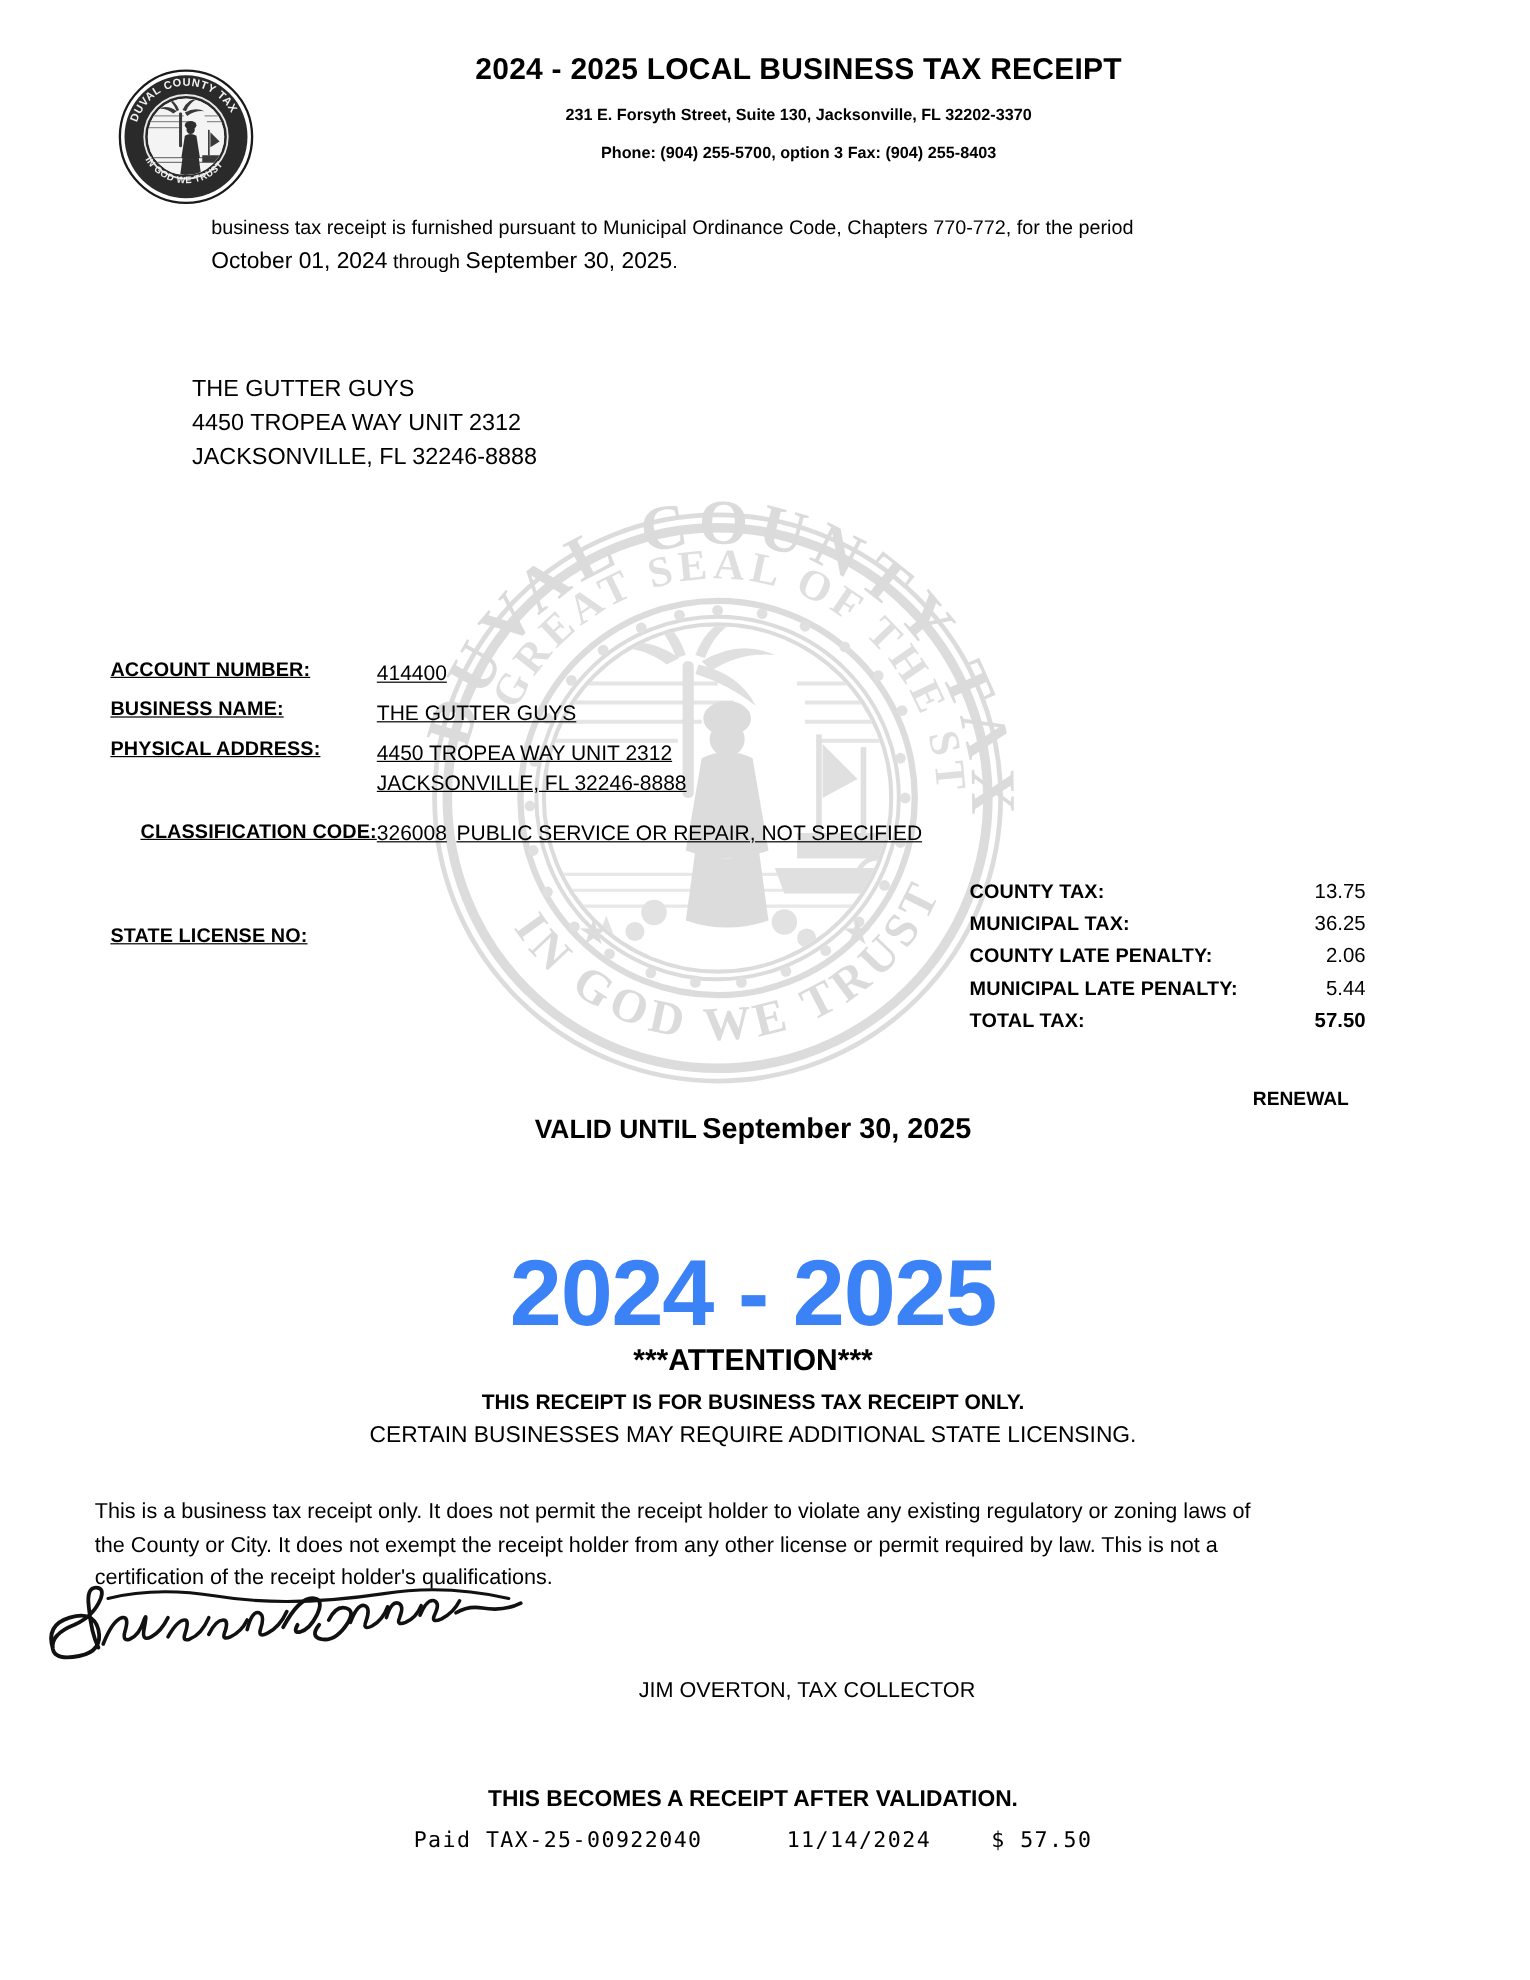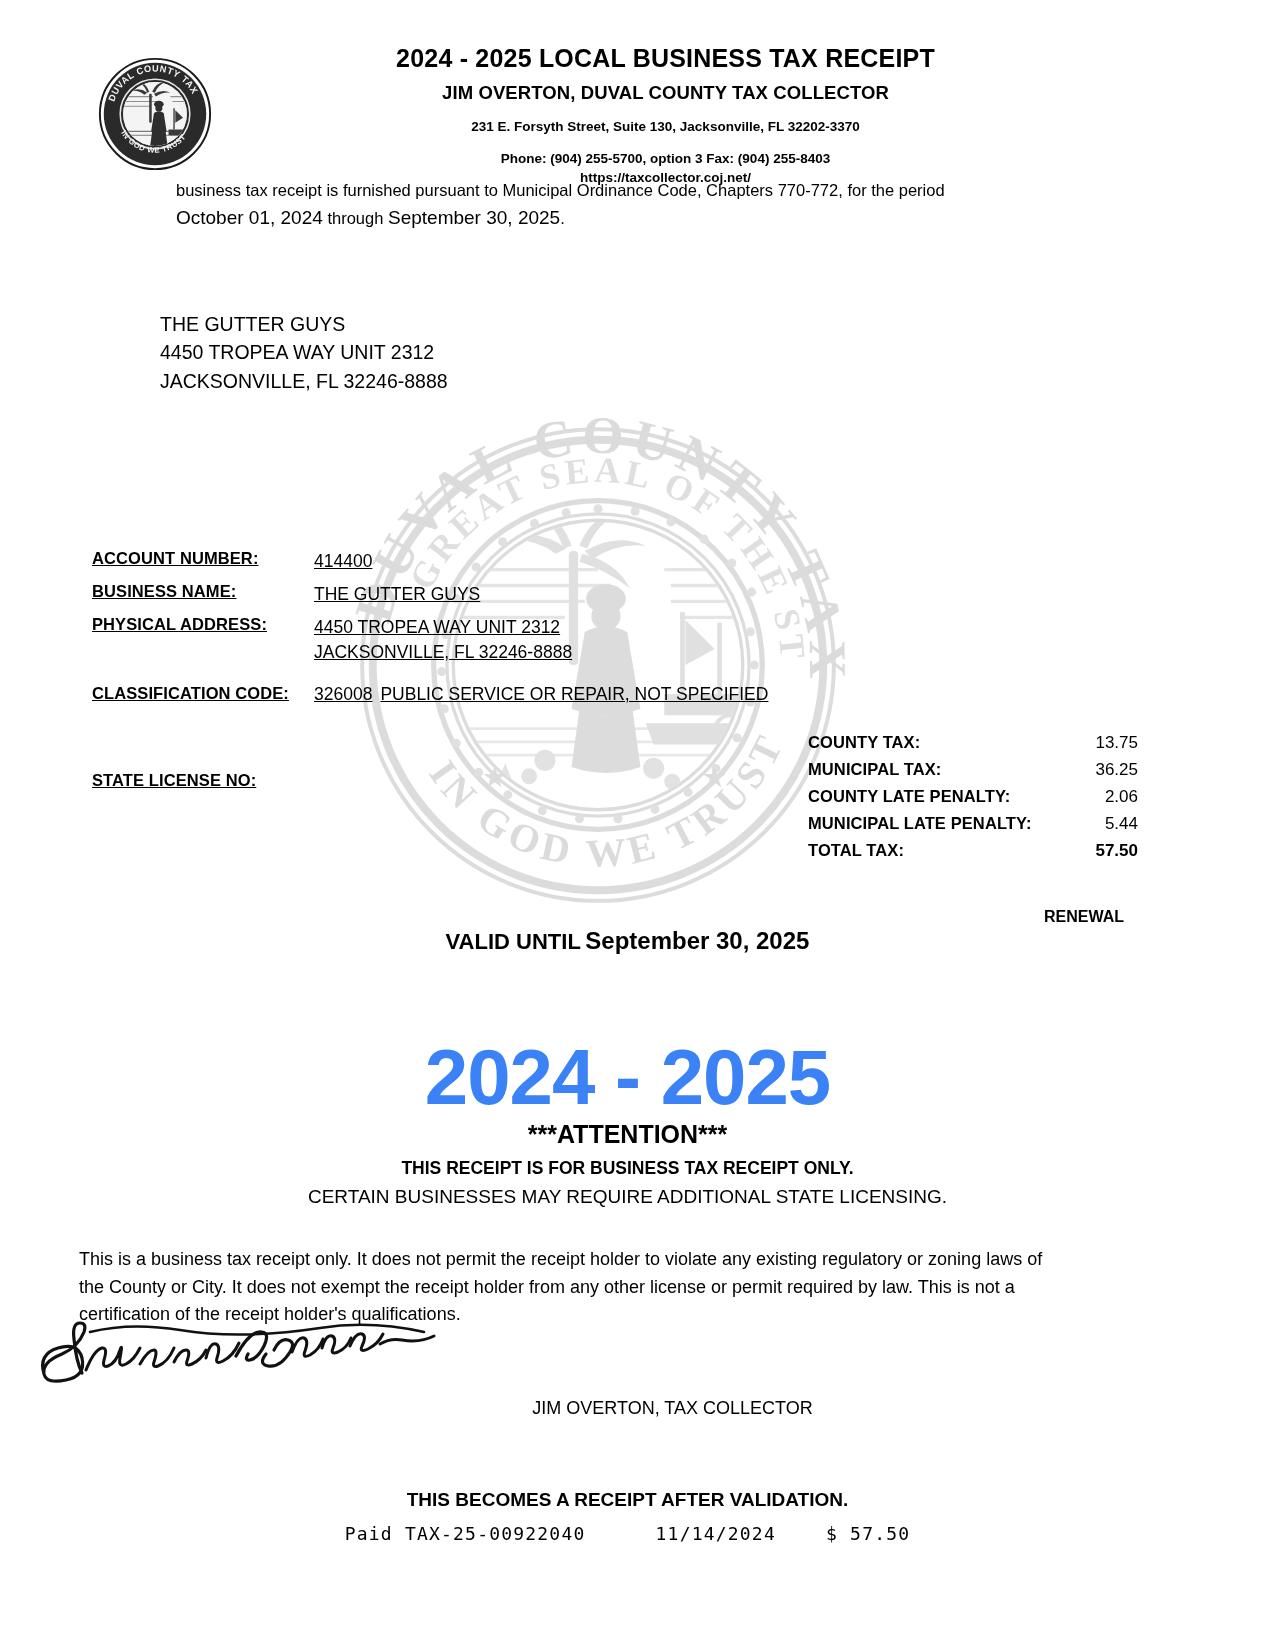--- a/index.html
+++ b/index.html
@@ -109,21 +109,21 @@
     width: 222px;
     flex: 0 0 222px;
     letter-spacing: 0.1px;
   }
   .fvalue {
     font-size: 17.5px;
     line-height: 1.42;
   }
   .fvalue .addr2 { display: block; }
 
-  .frow-class { margin-top: 20px; }
+  .frow-class { margin-top: 20px; text-align: right; }
   .frow-class .flabel { width: 222px; flex: 0 0 222px; }
   .class-val { font-size: 17.5px; white-space: nowrap; }
   .class-code { margin-right: 8px; }
 
   .frow-state { margin-top: 66px; }
 
   
   .taxtable {
     position: absolute;
     left: 808px;
@@ -426,24 +426,22 @@
           <circle cx="64" cy="54" r="3.6"></circle>
           <path d="M59 59 q5 -3 10 0 l3 19 q-8 4 -16 0 z"></path>
           <path d="M57 78 q7 3 14 0 l2 15 q-9 3 -18 0 z"></path>
         </g>
       </g>
     </svg>
   </div>
 
   <div class="hdr-center">
     <div class="hdr-title">2024 - 2025 LOCAL BUSINESS TAX RECEIPT</div>
-    <div class="hdr-sub">JIM OVERTON, DUVAL COUNTY TAX COLLECTOR</div>
     <div class="hdr-addr">231 E. Forsyth Street, Suite 130, Jacksonville, FL 32202-3370</div>
     <div class="hdr-addr">Phone: (904) 255-5700, option 3      Fax: (904) 255-8403</div>
-    <div class="hdr-url">https://taxcollector.coj.net/</div>
   </div>
 </div>
 
 <div class="note">
   <div>business tax receipt is furnished pursuant to Municipal Ordinance Code, Chapters 770-772, for the period</div>
   <div class="l3">
     <span class="date-em">October 01, 2024</span>
     <span class="thru">through</span>
     <span class="date-em">September 30, 2025</span><span class="thru">.</span>
   </div>

